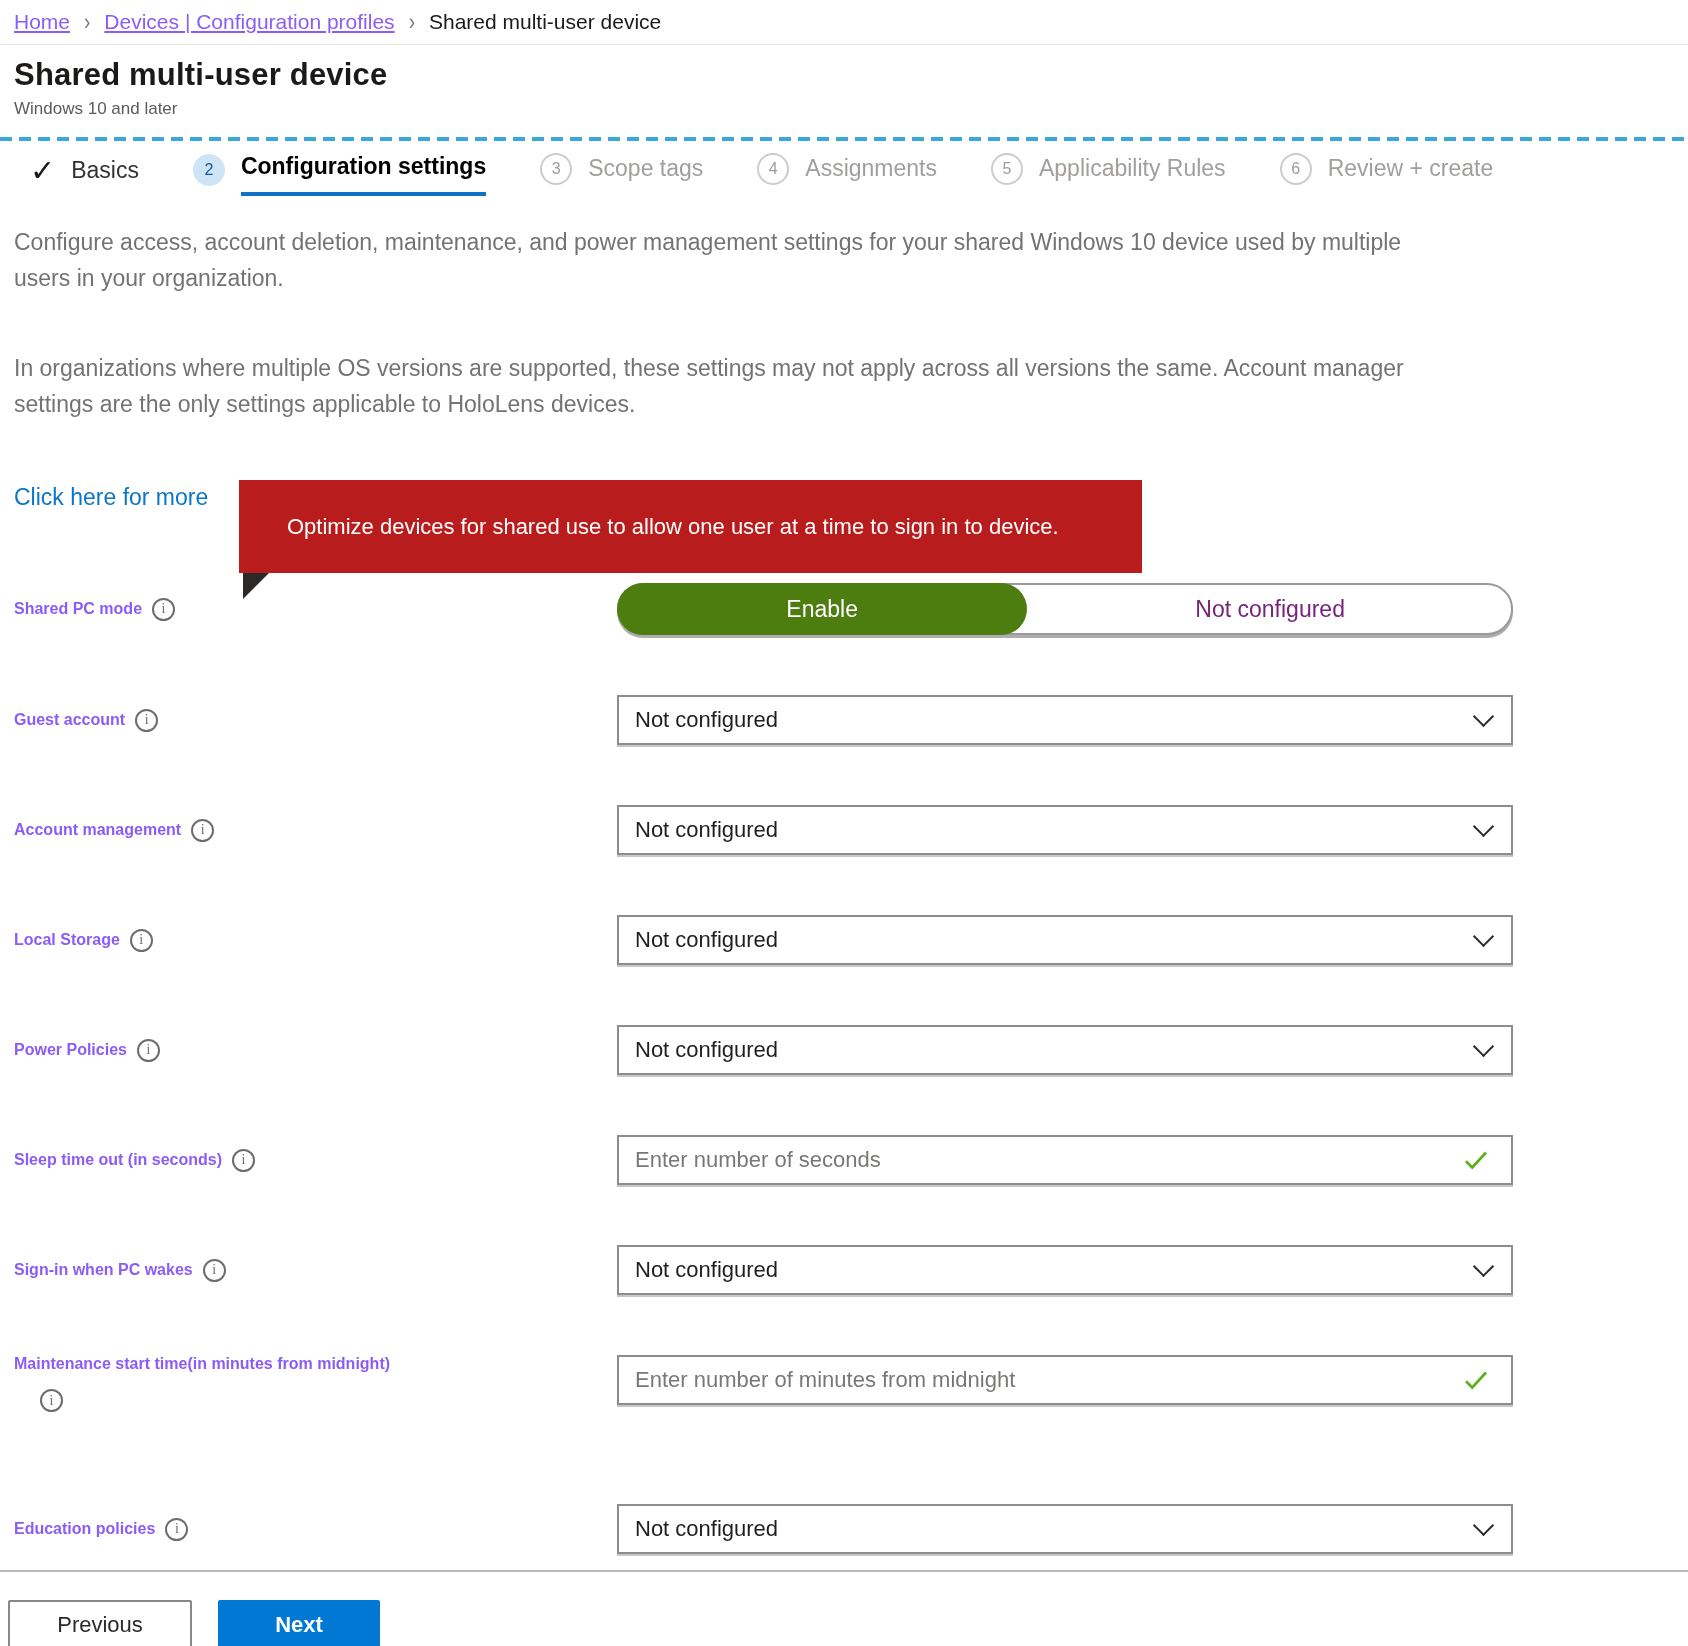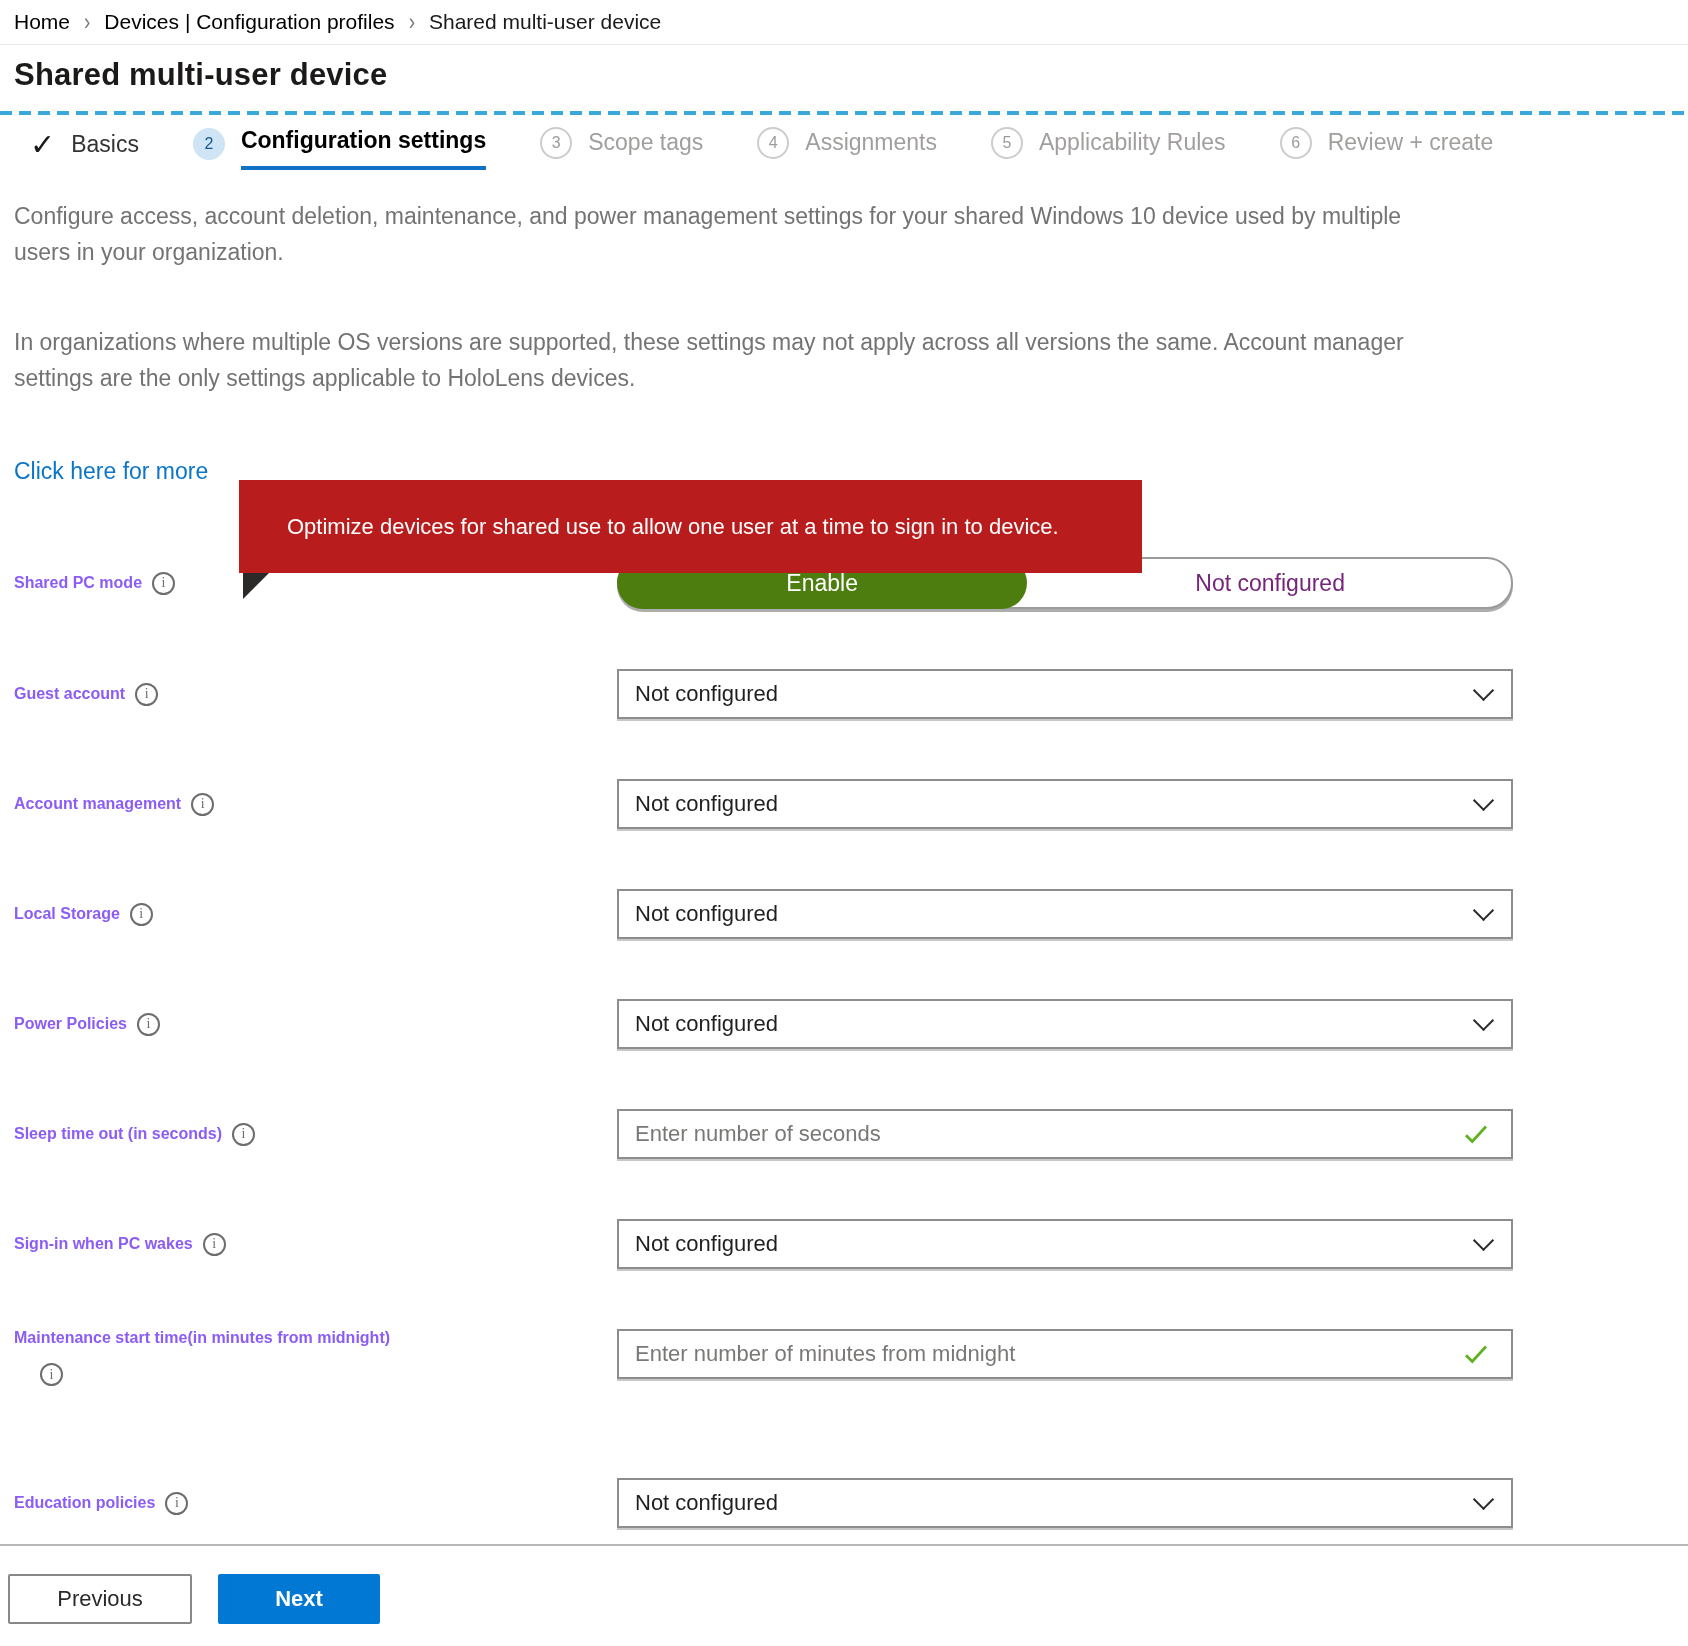--- a/index.html
+++ b/index.html
@@ -8,21 +8,21 @@
     width: 1688px; height: 1646px; overflow: hidden; position: relative;
     font-family: "Liberation Sans", sans-serif; color: #1b1a19;
   }
 
   
   .breadcrumb {
     display: flex; align-items: center; gap: 14px;
     padding: 10px 14px 10px 14px; font-size: 21px;
     border-bottom: 1px solid #e8e8e8;
   }
-  .crumb-link { color: #000000; cursor: pointer; }
+  .crumb-link { color: #8b5cf6; cursor: pointer; text-decoration: underline; }
   .crumb-current { color: #1b1a19; }
   .crumb-sep { color: #7a7a7a; font-size: 19px; transform: scaleY(1.25); }
 
   
   .page-header { padding: 12px 14px 10px 14px; }
   .page-title { font-size: 31px; font-weight: 700; color: #14131 2; letter-spacing: .2px; }
   .page-subtitle { font-size: 17px; color: #5d5b58; margin-top: 6px; }
   .dashed-divider {
     height: 4px; margin-top: 8px;
     background: repeating-linear-gradient(90deg, #3aa8da 0 12px, transparent 12px 19px);
@@ -136,20 +136,21 @@
   <span class="crumb-link">Home</span>
   <span class="crumb-sep">›</span>
   <span class="crumb-link">Devices | Configuration profiles</span>
   <span class="crumb-sep">›</span>
   <span class="crumb-current">Shared multi-user device</span>
 </nav>
 
 
 <header class="page-header">
   <div class="page-title">Shared multi-user device</div>
+  <div class="page-subtitle">Windows 10 and later</div>
 </header>
 <div class="dashed-divider"></div>
 
 
 <div class="wizard">
   <div class="step step--complete">
     <span class="check-glyph">✓</span>
     <span class="step-label">Basics</span>
   </div>
   <div class="step step--active">

